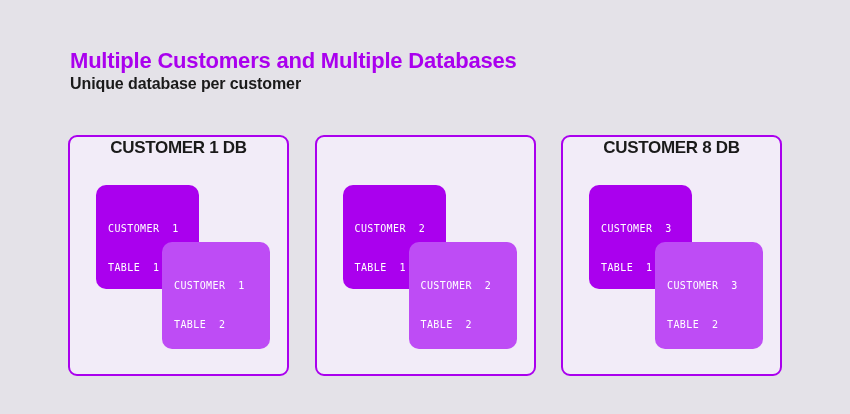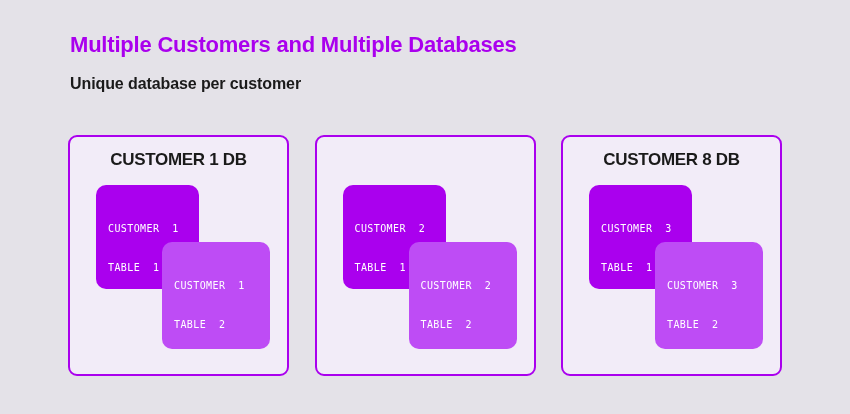--- a/index.html
+++ b/index.html
@@ -16,38 +16,38 @@
   }
 
   .page {
     position: absolute;
     inset: 0;
   }
 
   .heading-block {
     position: absolute;
     left: 70px;
-    top: 32px;
+    top: 48px;
   }
 
   .main-title {
     font-size: 22px;
     font-weight: bold;
     color: #aa00ee;
     letter-spacing: -0.2px;
     line-height: 1.2;
     white-space: nowrap;
   }
 
   .sub-title {
     font-size: 16px;
     font-weight: bold;
     color: #1a1a1a;
     letter-spacing: -0.1px;
-    margin-top: 16px;
+    margin-top: 0;
     line-height: 1.2;
     white-space: nowrap;
   }
 
   .cards-row {
     position: absolute;
     left: 68px;
     top: 135px;
     width: 714px;
     height: 241px;
@@ -60,21 +60,21 @@
     width: 221px;
     height: 241px;
     box-sizing: border-box;
     background: #f2ecf8;
     border: 2px solid #aa00ee;
     border-radius: 9px;
   }
 
   .card-title {
     position: absolute;
-    top: 13px;
+    top: 1px;
     left: 0;
     right: 0;
     text-align: center;
     font-size: 17px;
     font-weight: bold;
     color: #1a1a1a;
     letter-spacing: -0.3px;
     white-space: nowrap;
   }
 

